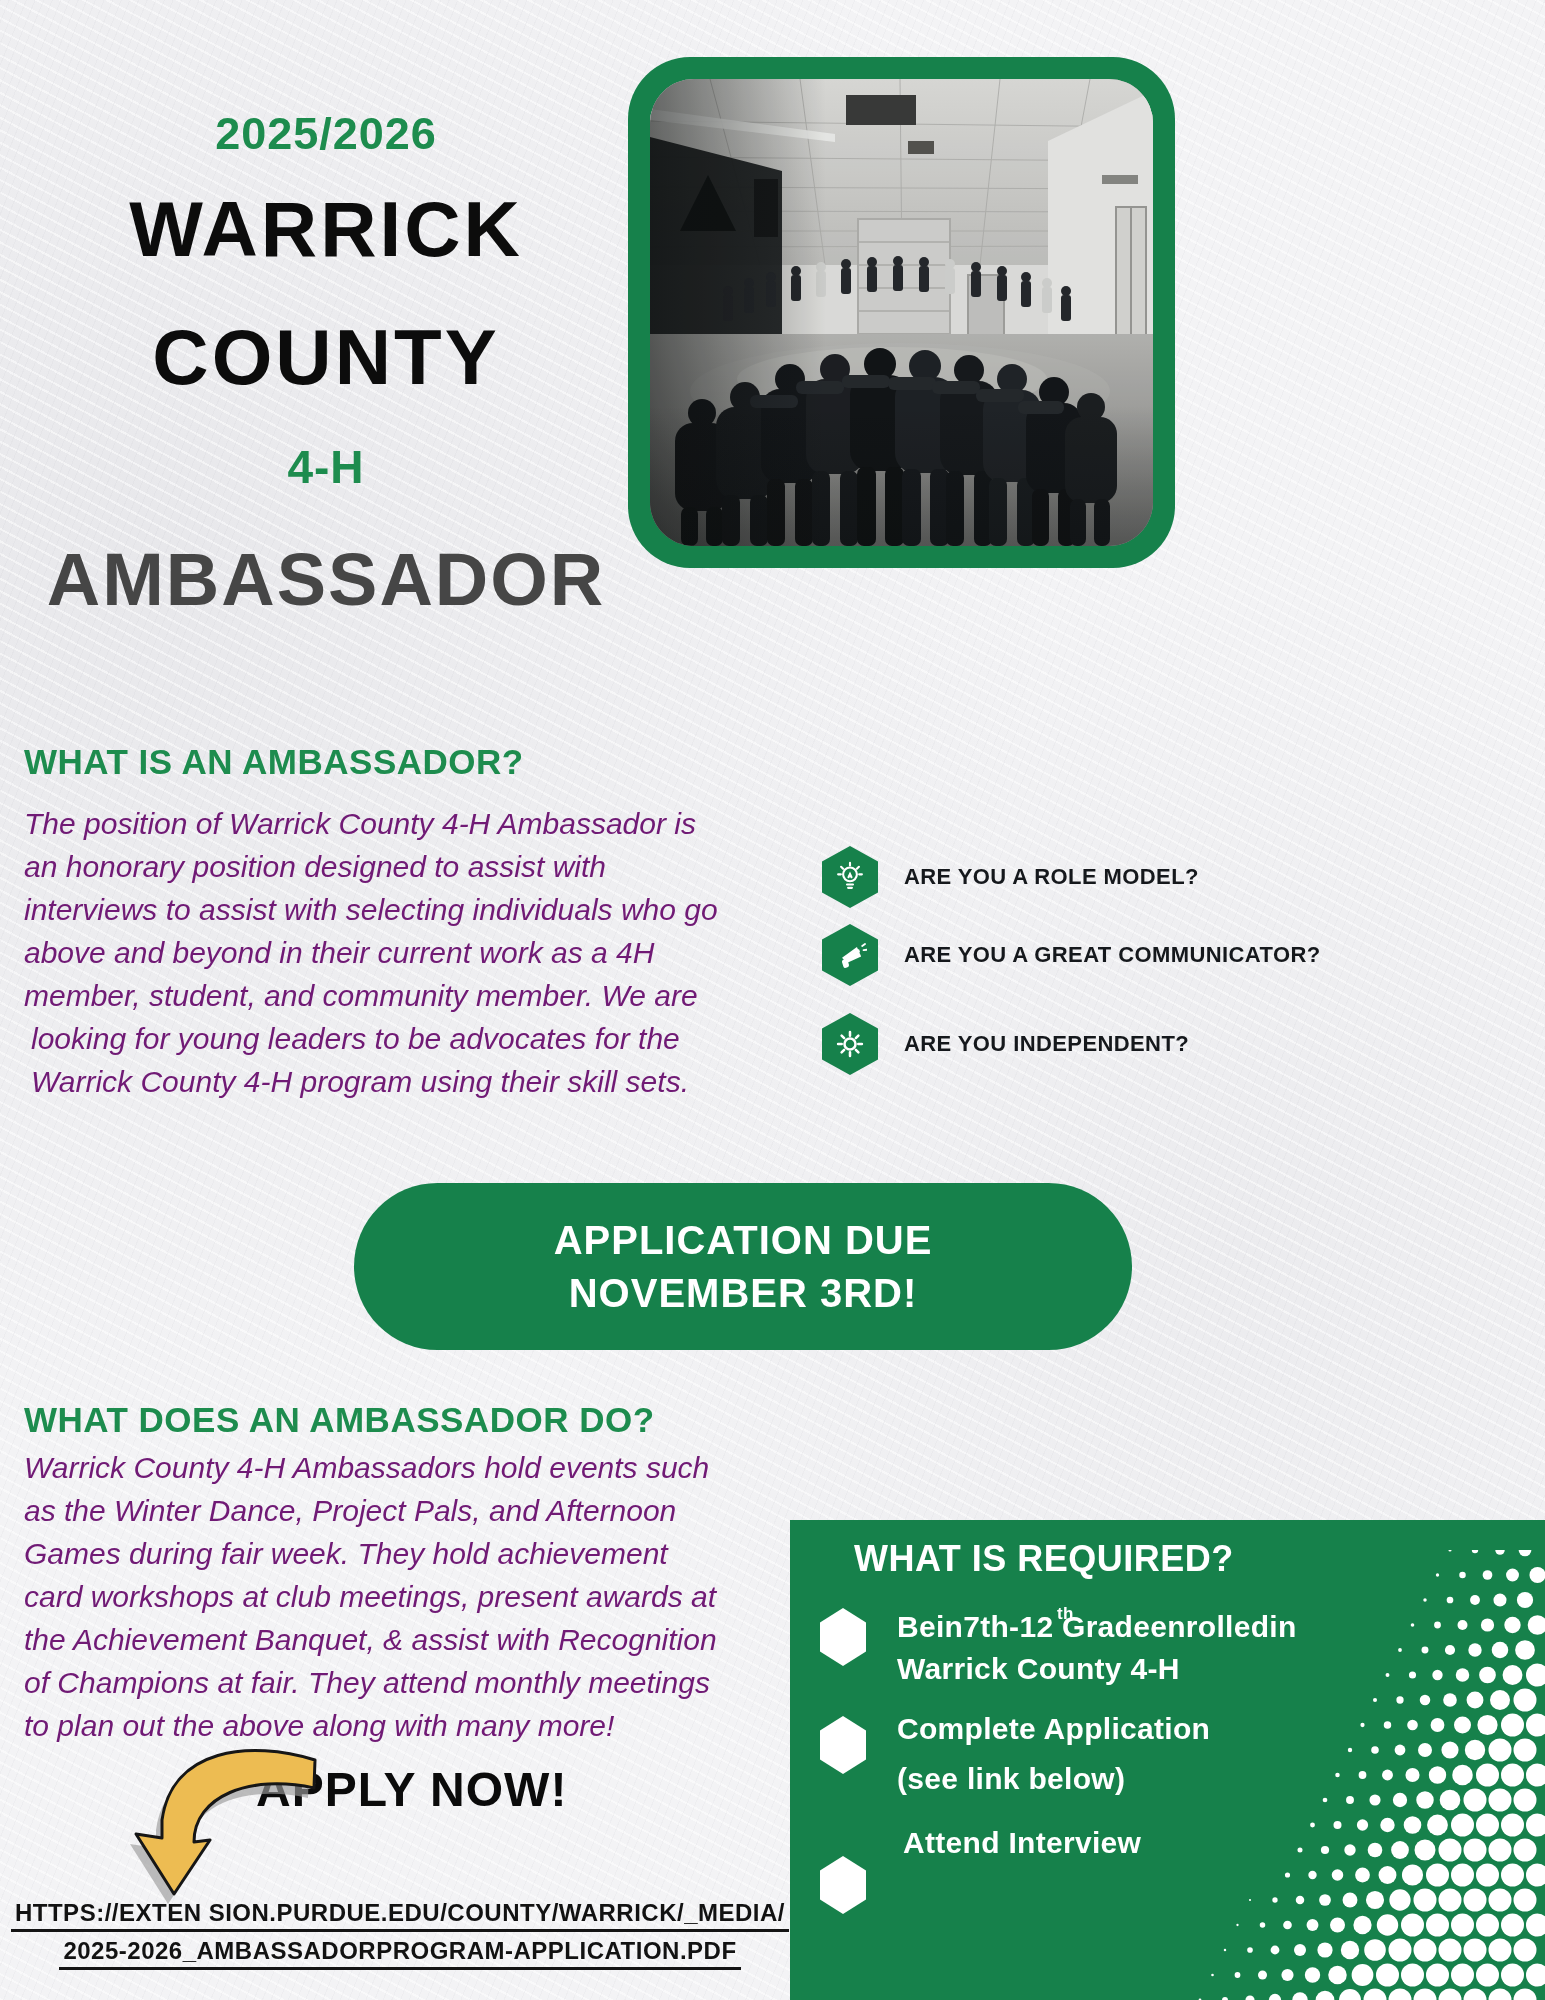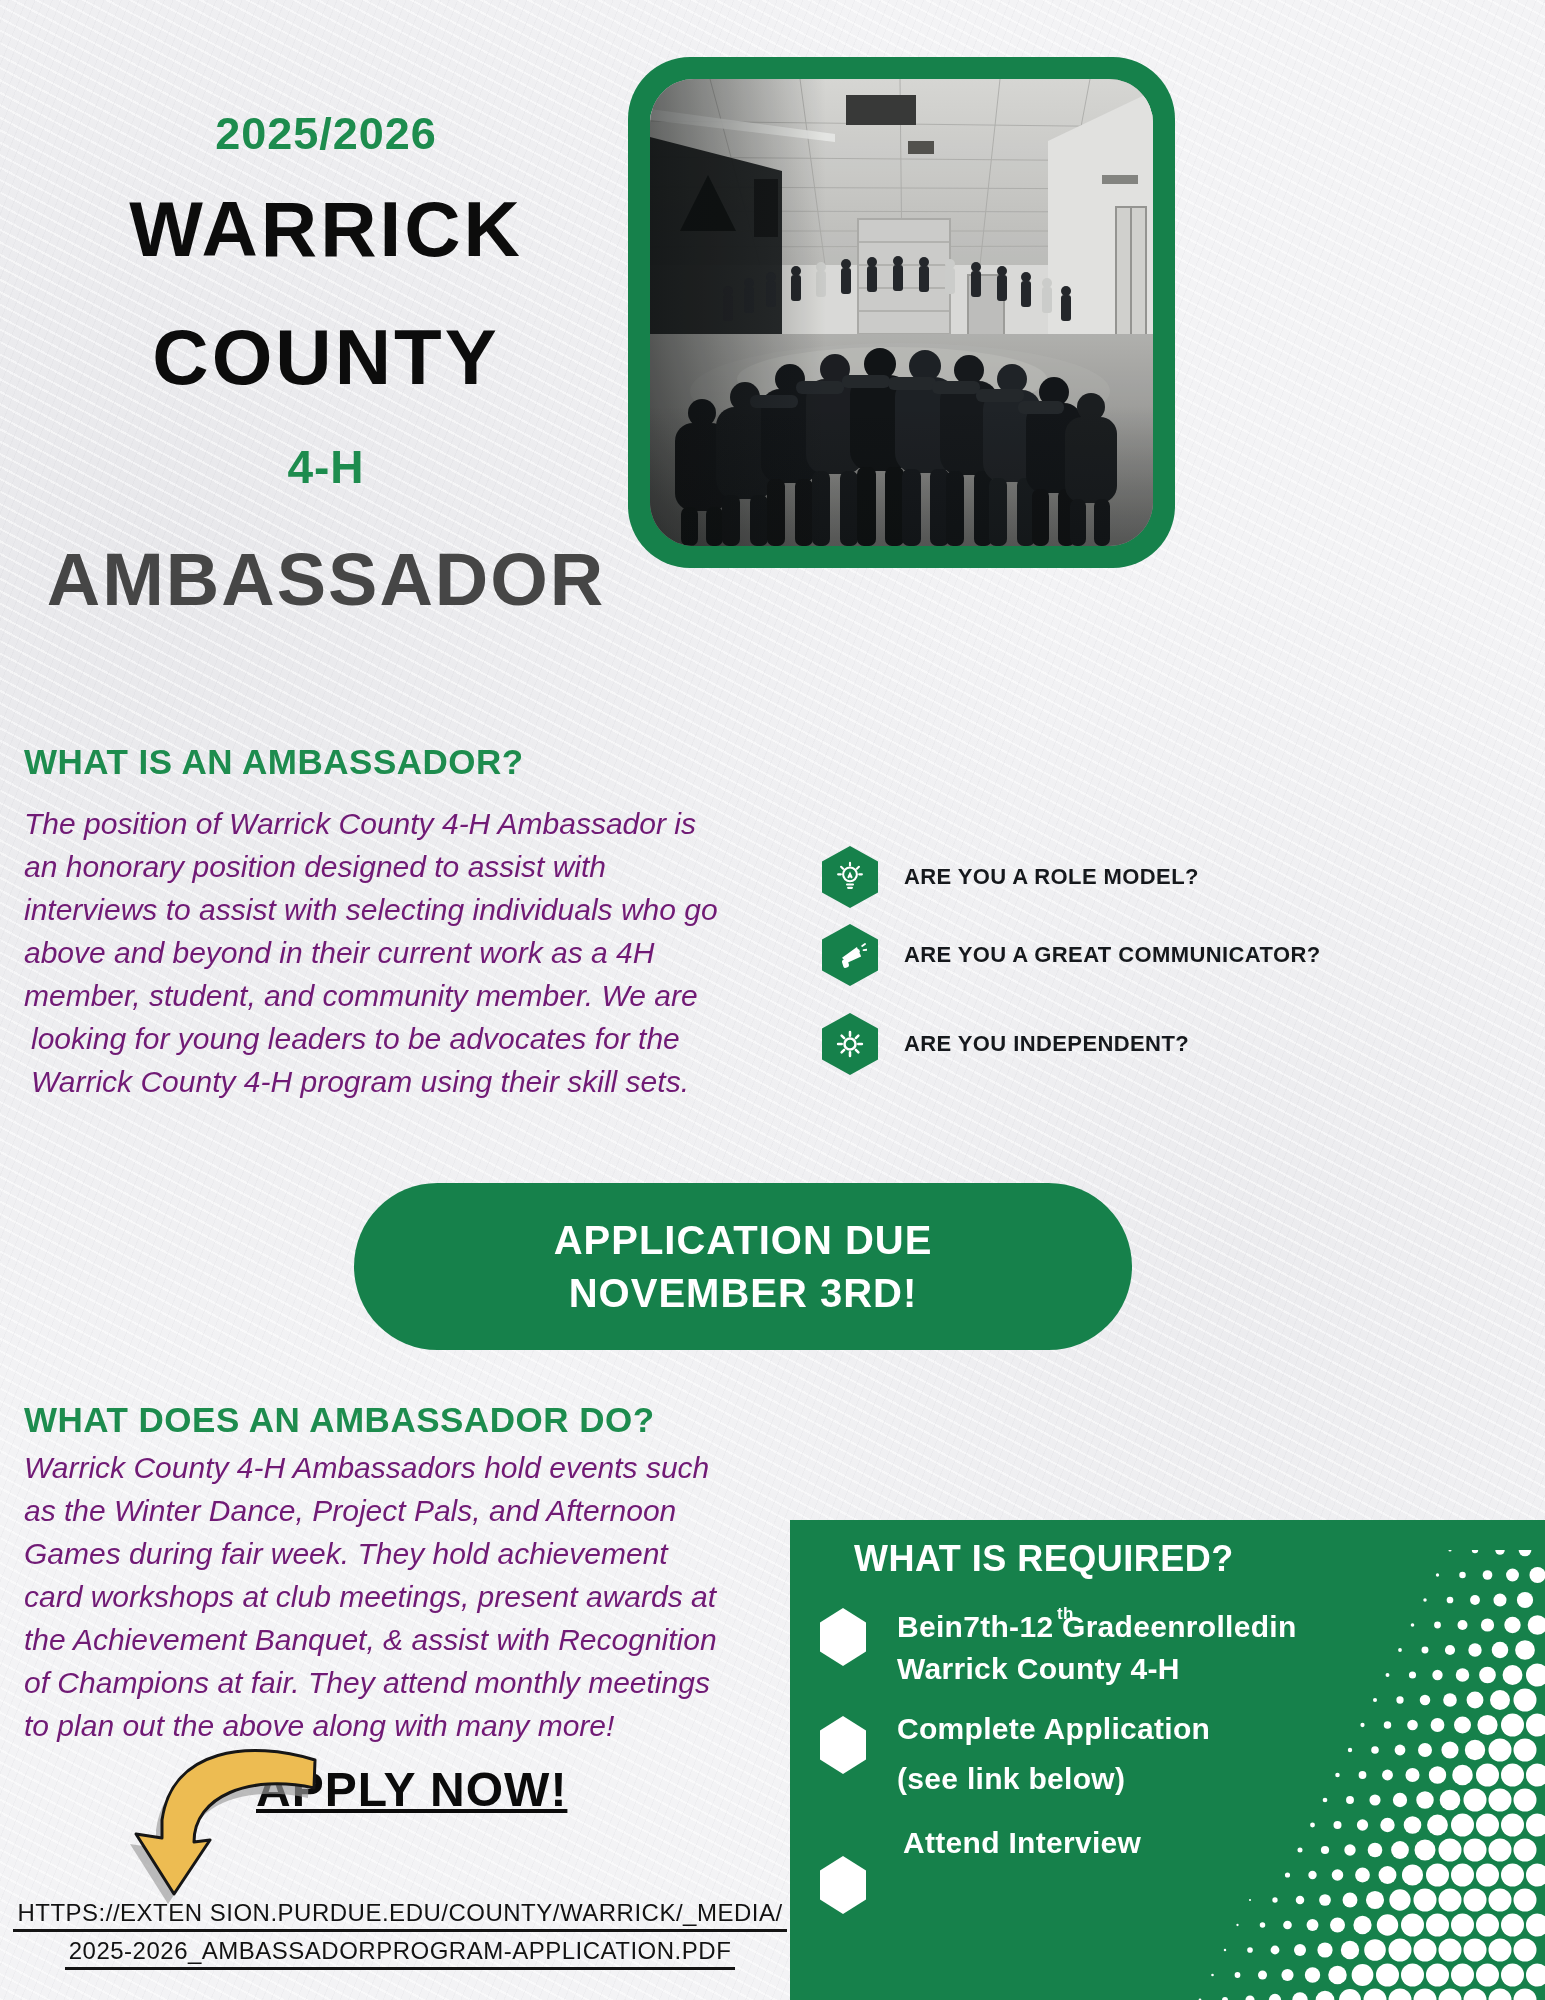--- a/index.html
+++ b/index.html
@@ -35,25 +35,25 @@
   .hex-icon{width:56px;height:62px;background:#16814b;flex:0 0 auto;
       clip-path:polygon(50% 0,100% 25%,100% 75%,50% 100%,0 75%,0 25%);
       display:flex;align-items:center;justify-content:center;}
   .q-label{margin-left:26px;font-size:22px;font-weight:700;letter-spacing:0.4px;color:#15181c;}
   
   .pill{left:354px;top:1183px;width:778px;height:167px;background:#16814b;border-radius:84px;
       z-index:2;display:flex;flex-direction:column;align-items:center;justify-content:center;}
   .pill div{color:#fff;font-size:40px;font-weight:700;letter-spacing:1px;line-height:53px;}
   
   .apply-label{left:256px;top:1762px;font-size:48px;font-weight:700;letter-spacing:1px;
-      color:#0b0b0b;z-index:3;text-decoration:underline;}
+      color:#0b0b0b;z-index:3;}
   .arrow-wrap{left:110px;top:1740px;width:218px;height:195px;z-index:3;}
   
   .url-block{left:8px;top:1900px;width:784px;text-align:center;z-index:2;}
-  .url-line{display:inline-block;font-size:24px;font-weight:400;letter-spacing:0.5px;color:#121212;
+  .url-line{display:inline-block;font-size:24px;font-weight:700;letter-spacing:0.5px;color:#121212;
       border-bottom:3px solid #141414;padding:0 4px 3px 4px;line-height:26px;}
   
   .required-panel{left:790px;top:1520px;width:755px;height:480px;background:#16814b;z-index:2;overflow:hidden;}
   .required-heading{position:absolute;left:64px;top:18px;font-size:36px;font-weight:700;
       letter-spacing:0.5px;color:#ffffff;}
   .hex-bullet{position:absolute;width:46px;height:58px;background:#ffffff;
       clip-path:polygon(50% 0,100% 25%,100% 75%,50% 100%,0 75%,0 25%);}
   .req-text{position:absolute;color:#ffffff;font-size:30px;font-weight:700;line-height:42px;letter-spacing:0.3px;}
   .req-sup{position:absolute;left:160px;top:-13px;font-size:17px;font-weight:700;color:#fff;}
   .halftone{position:absolute;right:0;bottom:0;width:470px;height:450px;}

